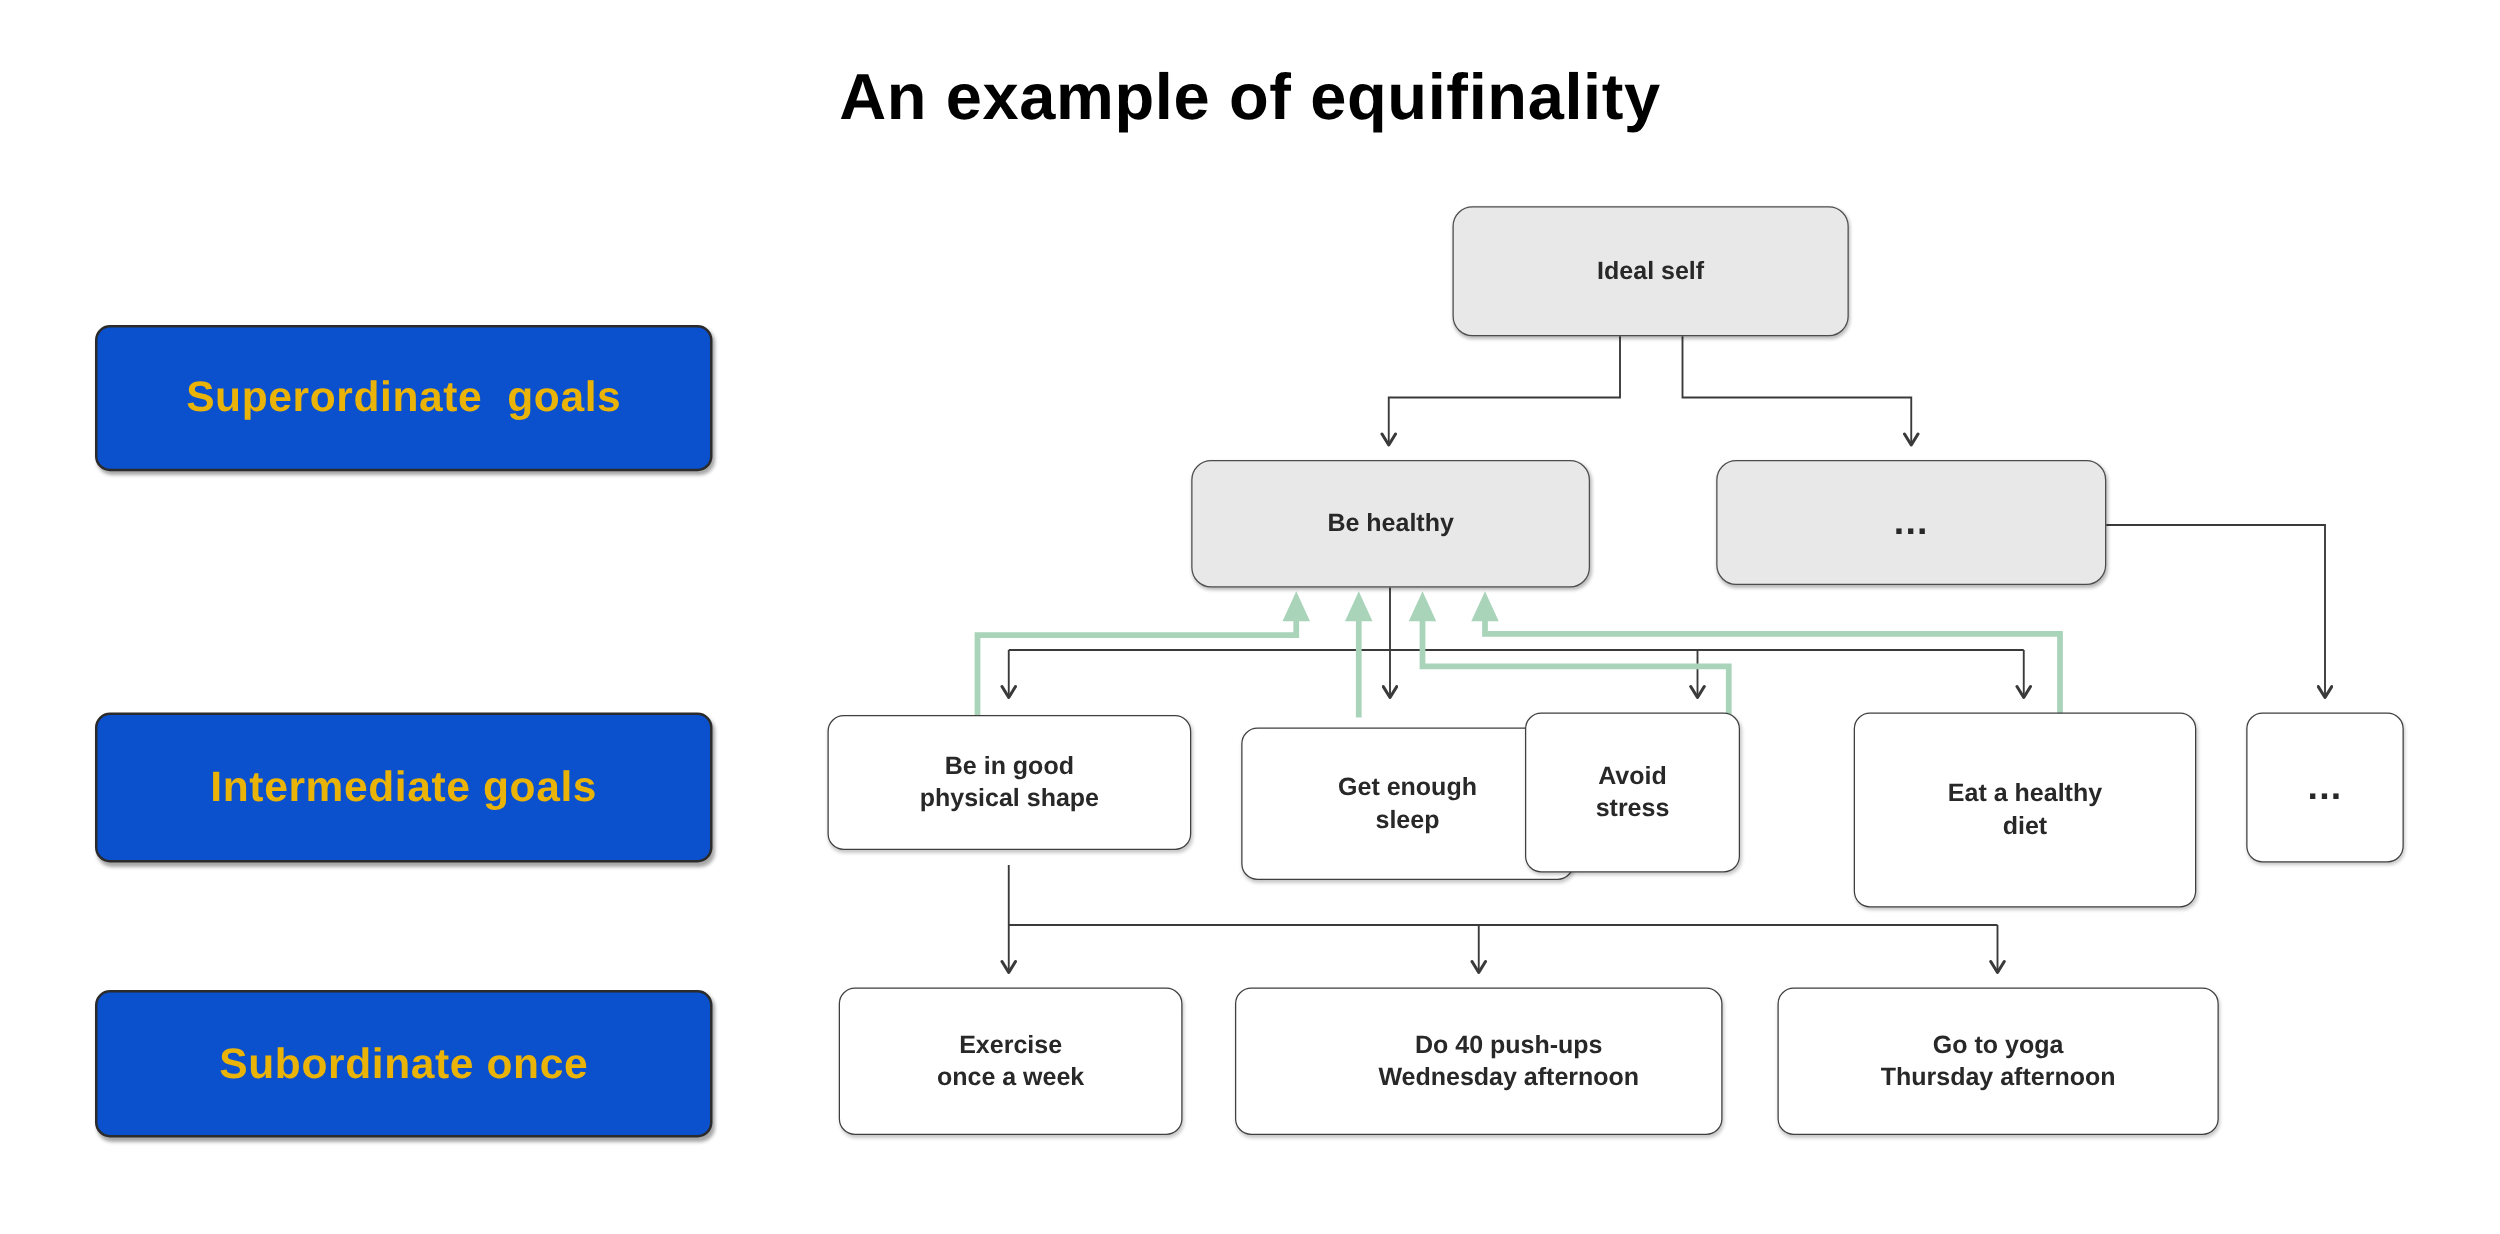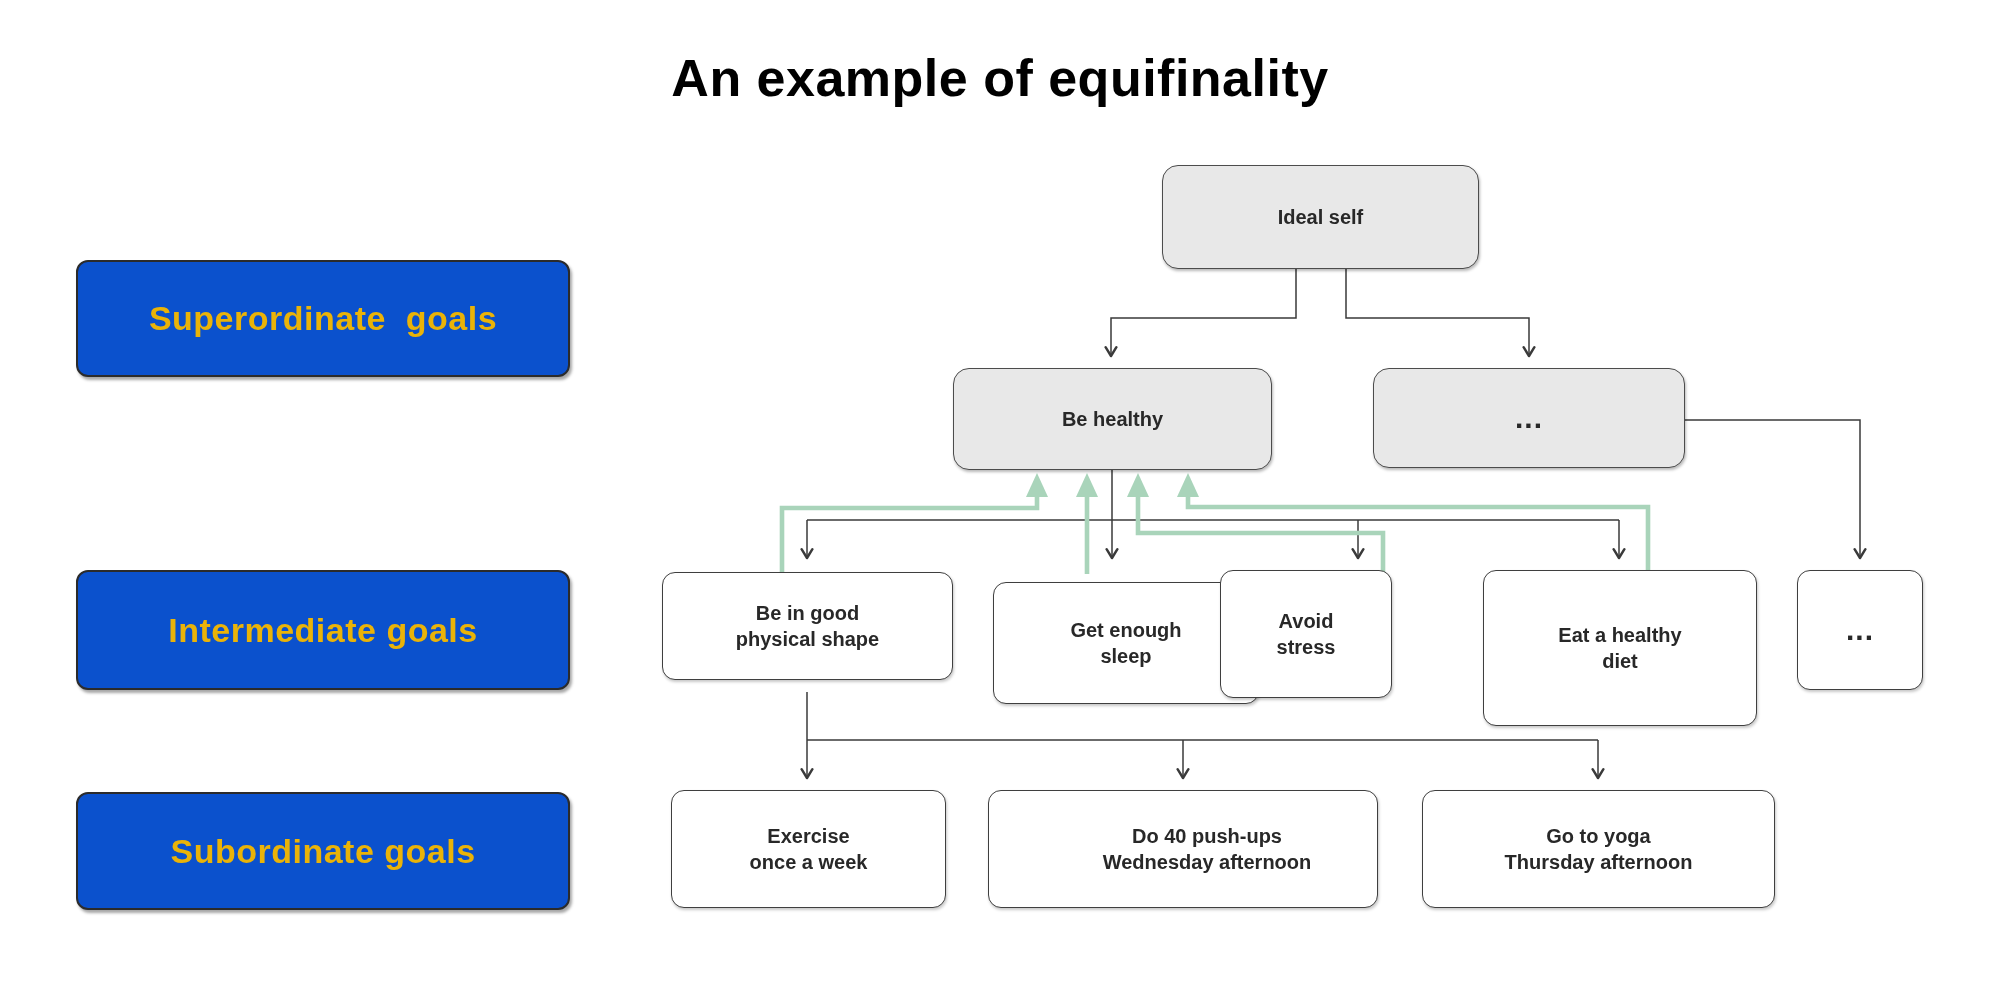--- a/index.html
+++ b/index.html
@@ -80,21 +80,21 @@
     </g>
   </svg>
 
   <div class="node pill" style="left:76px;top:260px;width:494px;height:117px;">
     <span class="pill-label">Superordinate  goals</span>
   </div>
   <div class="node pill" style="left:76px;top:570px;width:494px;height:120px;">
     <span class="pill-label">Intermediate goals</span>
   </div>
   <div class="node pill" style="left:76px;top:792px;width:494px;height:118px;">
-    <span class="pill-label">Subordinate goals</span>
+    <span class="pill-label">Subordinate once</span>
   </div>
 
   <div class="node gray" style="left:1162px;top:165px;width:317px;height:104px;">
     <span class="node-label">Ideal self</span>
   </div>
 
   <div class="node gray" style="left:953px;top:368px;width:319px;height:102px;">
     <span class="node-label">Be healthy</span>
   </div>
   <div class="node gray" style="left:1373px;top:368px;width:312px;height:100px;">

